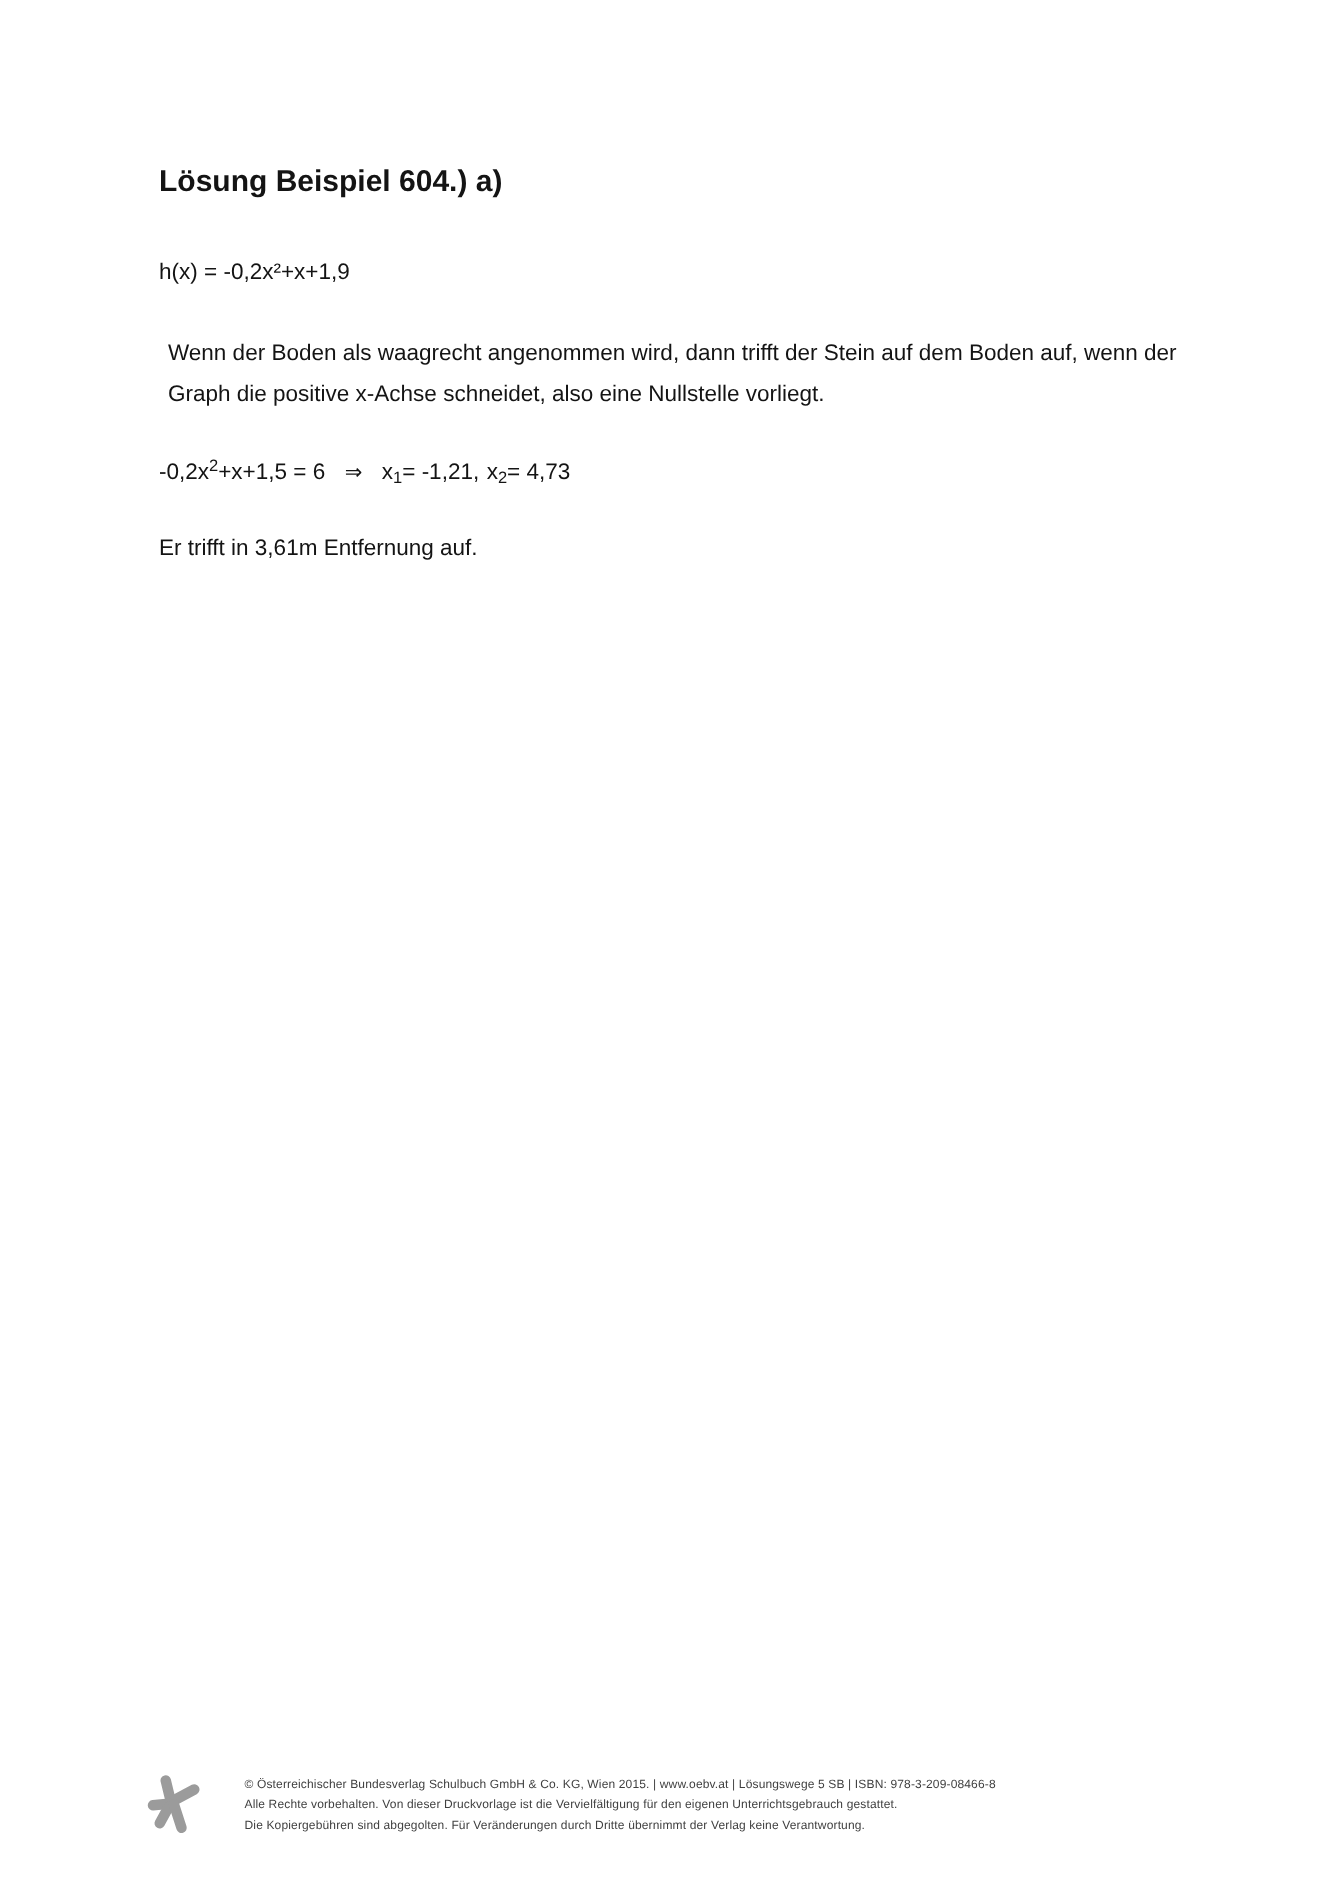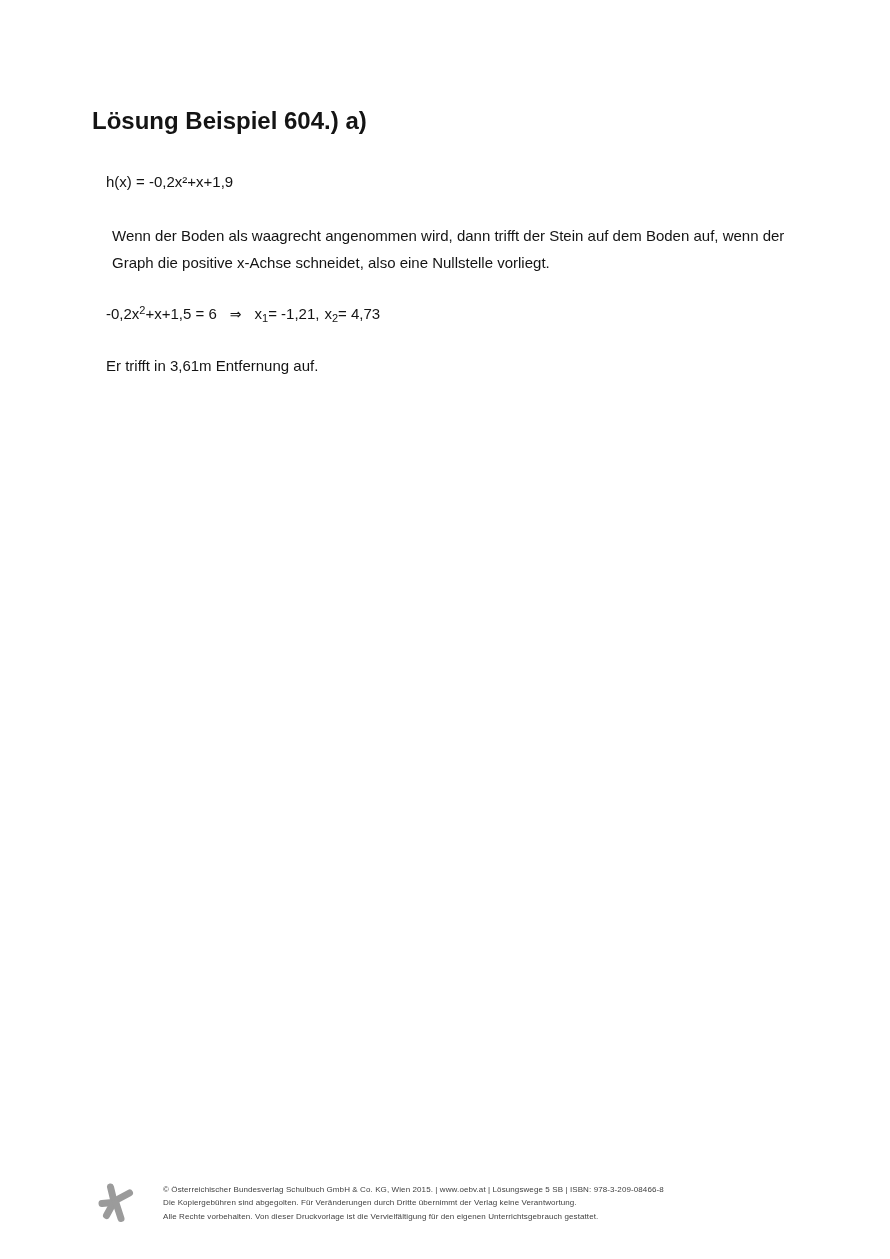--- a/index.html
+++ b/index.html
@@ -8,23 +8,23 @@
     position:relative;
     width:890px;
     height:1259px;
     background:#ffffff;
     font-family:"Liberation Sans", sans-serif;
     color:#141414;
     overflow:hidden;
   }
   .page-title {
     position:absolute;
-    left:92px;
+    left:106px;
     top:109px;
-    font-size:24px;
+    font-size:20px;
     font-weight:700;
     line-height:24px;
     white-space:nowrap;
   }
   .function-def {
     position:absolute;
     left:106px;
     top:172px;
     font-size:15px;
     line-height:20px;
@@ -110,17 +110,17 @@
         <path d="M17.5 17.5 L31.5 10"></path>
         <path d="M14.5 19.5 L4 20.5"></path>
         <path d="M14.5 21.5 L8.5 32.5"></path>
         <path d="M18 20 L23 35.5"></path>
       </g>
     </svg>
   </div>
 
   <div class="footer-text">
     <div>© Österreichischer Bundesverlag Schulbuch GmbH &amp; Co. KG, Wien 2015. | www.oebv.at | Lösungswege 5 SB | ISBN: 978-3-209-08466-8</div>
+    <div>Alle Rechte vorbehalten. Von dieser Druckvorlage ist die Vervielfältigung für den eigenen Unterrichtsgebrauch gestattet.</div>
     <div>Die Kopiergebühren sind abgegolten. Für Veränderungen durch Dritte übernimmt der Verlag keine Verantwortung.</div>
-    <div>Alle Rechte vorbehalten. Von dieser Druckvorlage ist die Vervielfältigung für den eigenen Unterrichtsgebrauch gestattet.</div>
   </div>
 
 </div>
 
 </body></html>

